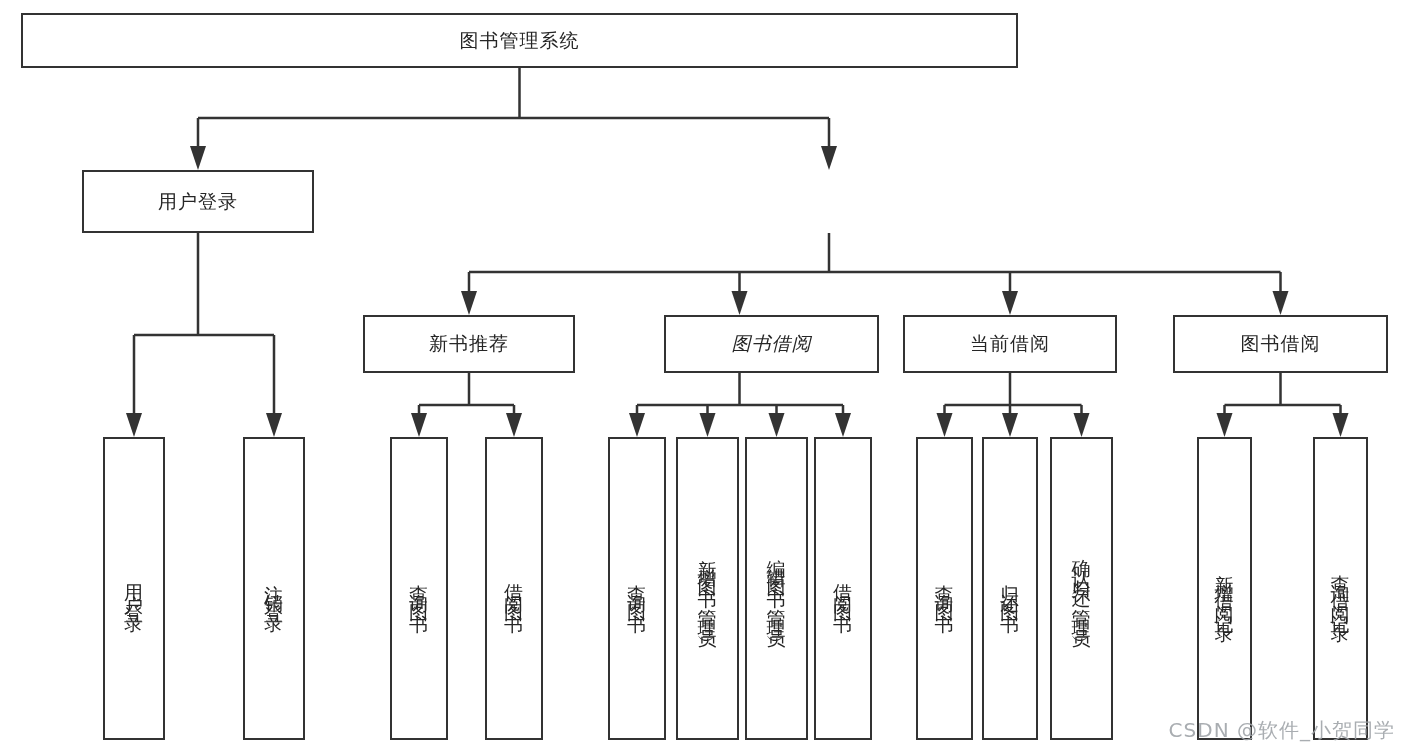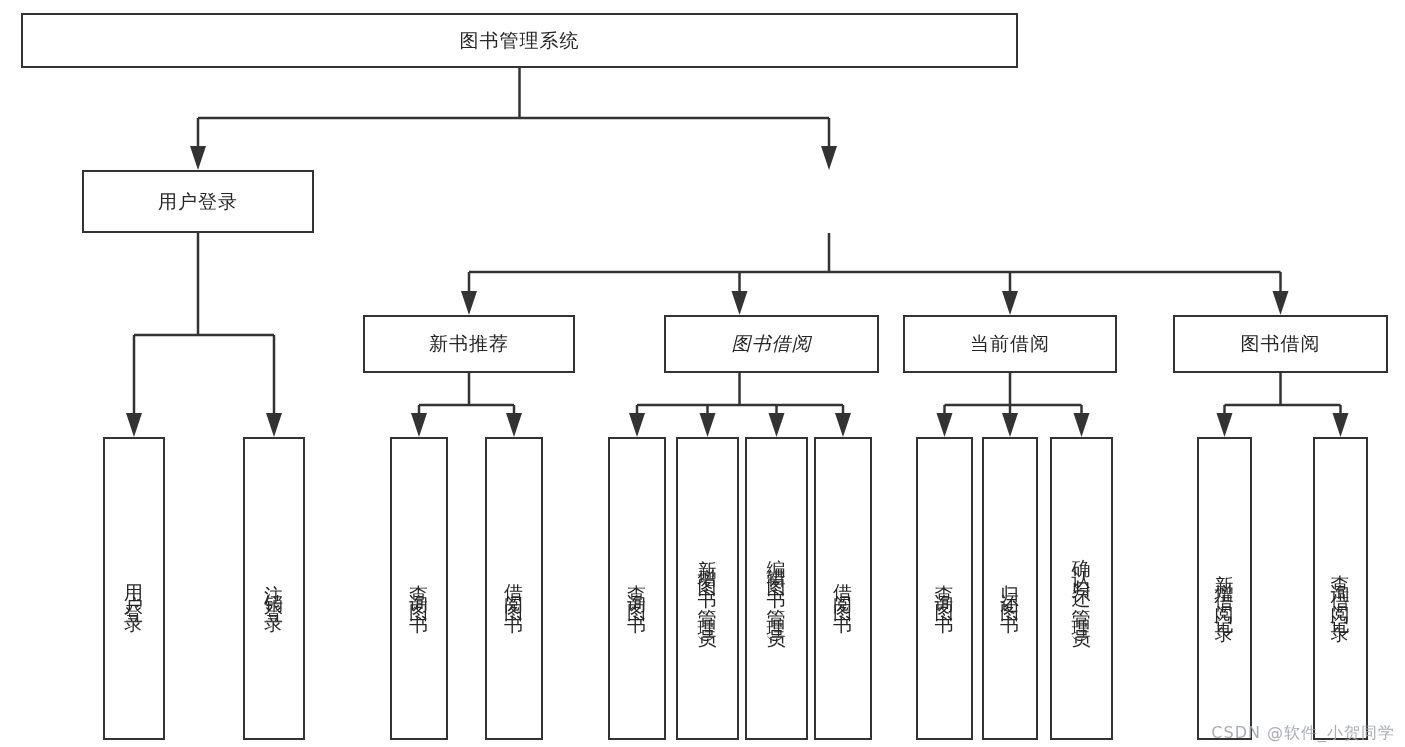--- a/index.html
+++ b/index.html
@@ -39,21 +39,21 @@
     writing-mode: vertical-rl;
     letter-spacing: 10px;
     line-height: 1;
     white-space: nowrap;
     font-size: 19px;
   }
   .watermark {
     position: absolute;
     right: 10px;
     bottom: 3px;
-    font-size: 16px;
+    font-size: 20px;
     color: rgba(160, 164, 168, 0.9);
     letter-spacing: 1px;
     z-index: 3;
     pointer-events: none;
   }
 </style>
 </head>
 <body>
 
 <div class="canvas">

